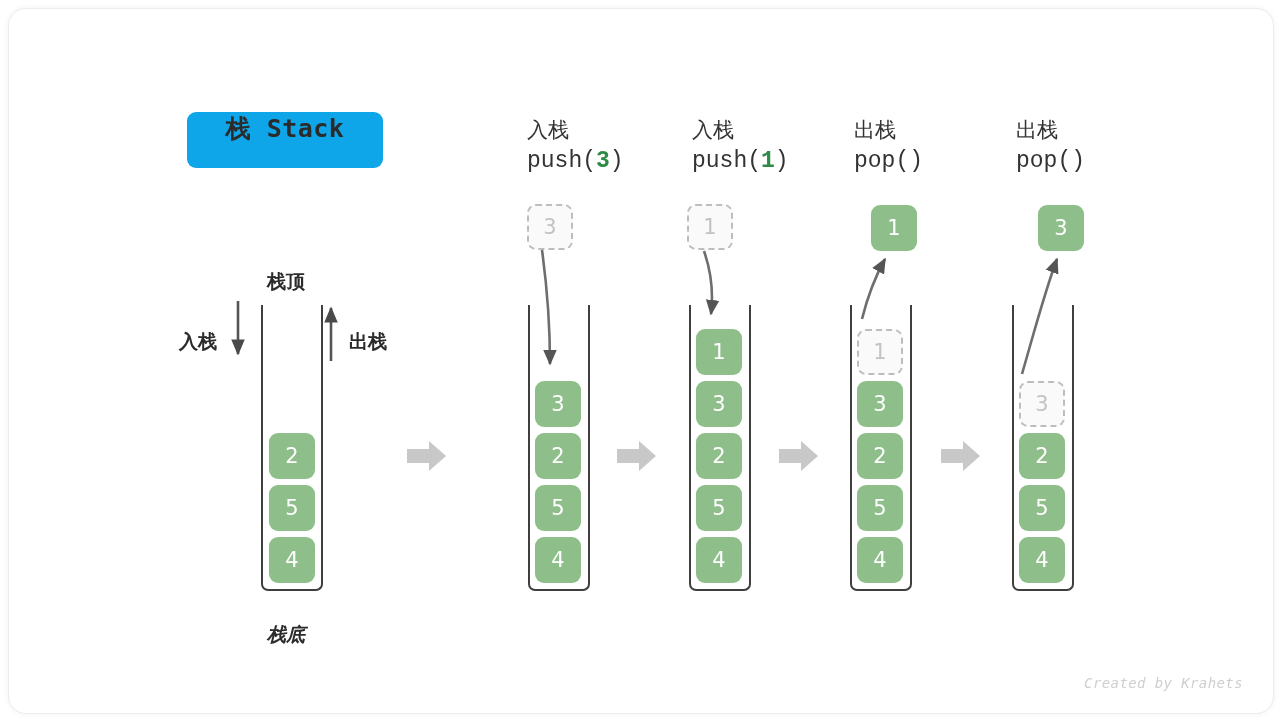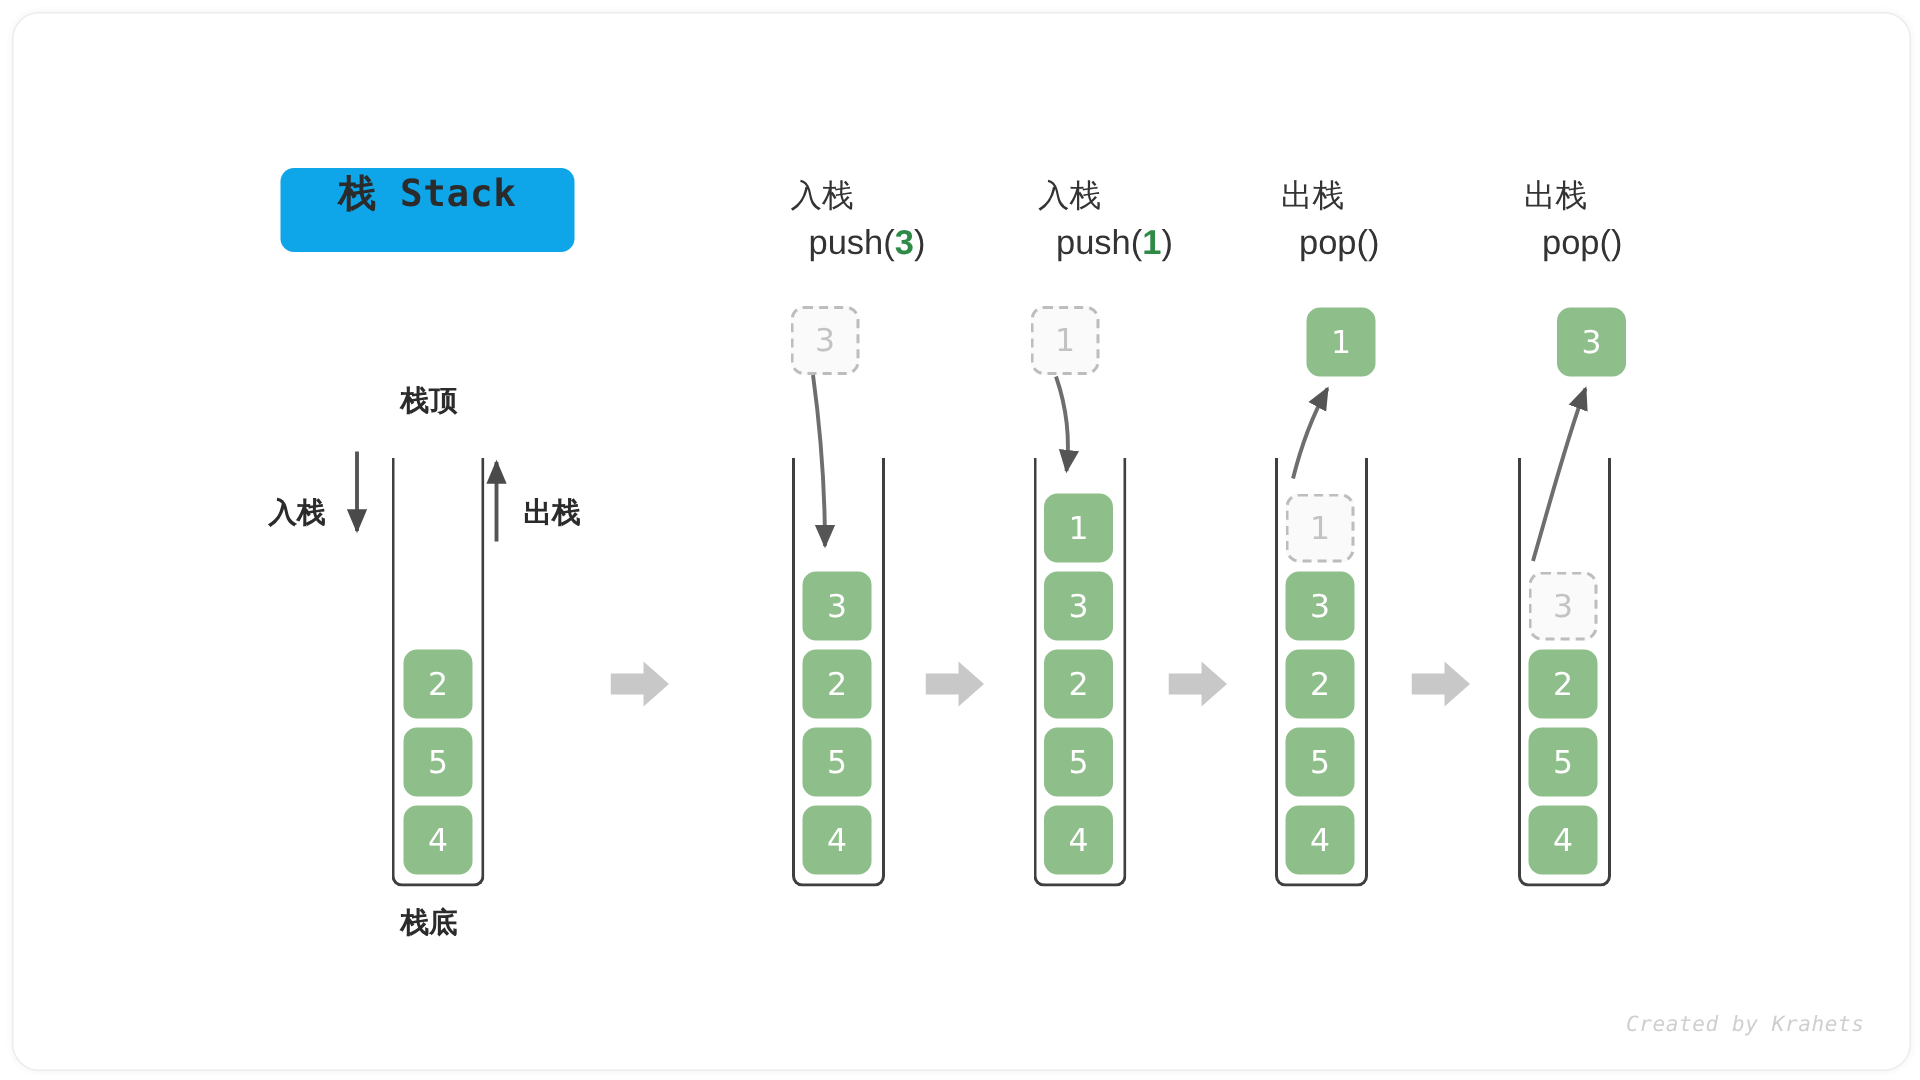--- a/index.html
+++ b/index.html
@@ -65,25 +65,24 @@
   }
   .col-header .hdr-cjk {
     display: block;
     font-family: "DejaVu Sans", sans-serif;
     font-size: 21px;
     line-height: 30px;
     color: #333333;
   }
   .col-header .hdr-code {
     display: block;
-    font-family: Liberation Sans, sans-serif;
+    font-family: Liberation Mono, monospace;
     font-size: 23px;
     line-height: 32px;
     color: #333333;
-    margin-left: 12px;
   }
   .col-header .arg {
     color: #2e8b46;
     font-weight: bold;
   }
 
   
   .stack {
     width: 62px;
     border-left: 2px solid #3f3f3f;
@@ -144,22 +143,22 @@
 </style>
 </head>
 <body>
 
 <div id="canvas">
 
   <div class="abs" id="title-chip">
     <span class="title-text">栈 Stack</span>
   </div>
 
-  <div class="abs cjk-label" style="left:258px; top:245px;">栈顶</div>
-  <div class="abs cjk-label" style="left:258px; top:593px;">栈底</div>
+  <div class="abs cjk-label" style="left:258px; top:260px;">栈顶</div>
+  <div class="abs cjk-label" style="left:258px; top:613px;font-style:italic;">栈底</div>
   <div class="abs cjk-label" style="left:170px; top:320px;">入栈</div>
   <div class="abs cjk-label" style="left:340px; top:320px;">出栈</div>
 
   <div class="abs stack" style="left:252px; top:296px; height:286px;">
   </div>
   <div class="abs cell solid" style="left:260px; top:424px;">2</div>
   <div class="abs cell solid" style="left:260px; top:476px;">5</div>
   <div class="abs cell solid" style="left:260px; top:528px;">4</div>
 
   <div class="abs col-header" style="left:518px; top:106px;">

